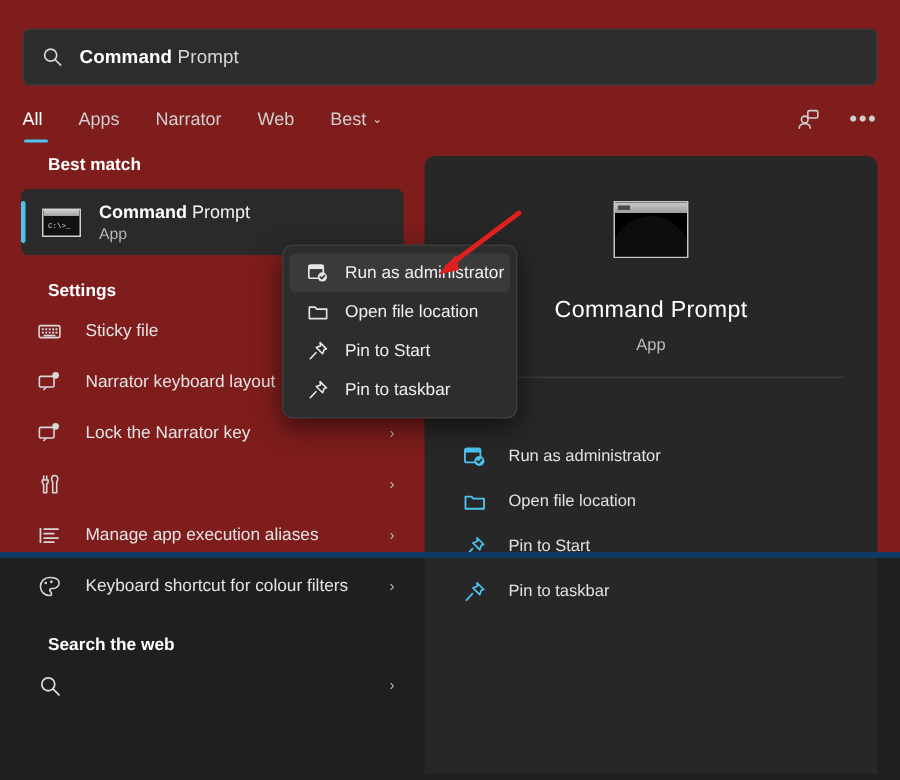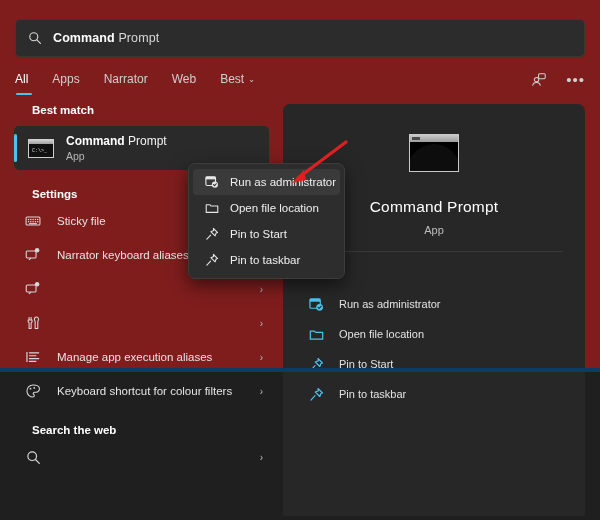--- a/index.html
+++ b/index.html
@@ -411,32 +411,33 @@
       </div>
 
       <div class="res-item">
         <span class="ri-icon">
           <svg width="16" height="16" viewBox="0 0 18 18">
             <rect x="1.4" y="4.4" width="11" height="8" rx="1.2" fill="none" stroke="#d8d8d8" stroke-width="1.2"></rect>
             <path d="M4.4 14.6l2.3-2.2" stroke="#d8d8d8" stroke-width="1.2" fill="none"></path>
             <circle cx="13.6" cy="3.6" r="2.5" fill="#d8d8d8"></circle>
           </svg>
         </span>
-        <span class="ri-label">Narrator keyboard aliases</span>
+        <span class="ri-label">Narrator keyboard layout</span>
         <span class="chev">›</span>
       </div>
 
       <div class="res-item">
         <span class="ri-icon">
           <svg width="16" height="16" viewBox="0 0 18 18">
             <rect x="1.4" y="4.4" width="11" height="8" rx="1.2" fill="none" stroke="#d8d8d8" stroke-width="1.2"></rect>
             <path d="M4.4 14.6l2.3-2.2" stroke="#d8d8d8" stroke-width="1.2" fill="none"></path>
             <circle cx="13.6" cy="3.6" r="2.5" fill="#d8d8d8"></circle>
           </svg>
         </span>
+        <span class="ri-label">Lock the Narrator key</span>
         <span class="chev">›</span>
       </div>
 
       <div class="res-item">
         <span class="ri-icon">
           <svg width="16" height="16" viewBox="0 0 18 18">
             <path d="M4.6 2.2v3.4M6.9 2.2v3.4" stroke="#d8d8d8" stroke-width="1.2"></path>
             <path d="M3.6 5.6h4.3v2.1L6.9 8.8v6.4H4.6V8.8L3.6 7.7z" fill="none" stroke="#d8d8d8" stroke-width="1.2" stroke-linejoin="round"></path>
             <path d="M12.9 2.2c-1.6 0-2.3 1.4-2.3 2.6 0 1.3.8 1.9.8 2.9v7.5h3v-7.5c0-1 .8-1.6.8-2.9 0-1.2-.7-2.6-2.3-2.6z" fill="none" stroke="#d8d8d8" stroke-width="1.2" stroke-linejoin="round"></path>
           </svg>

